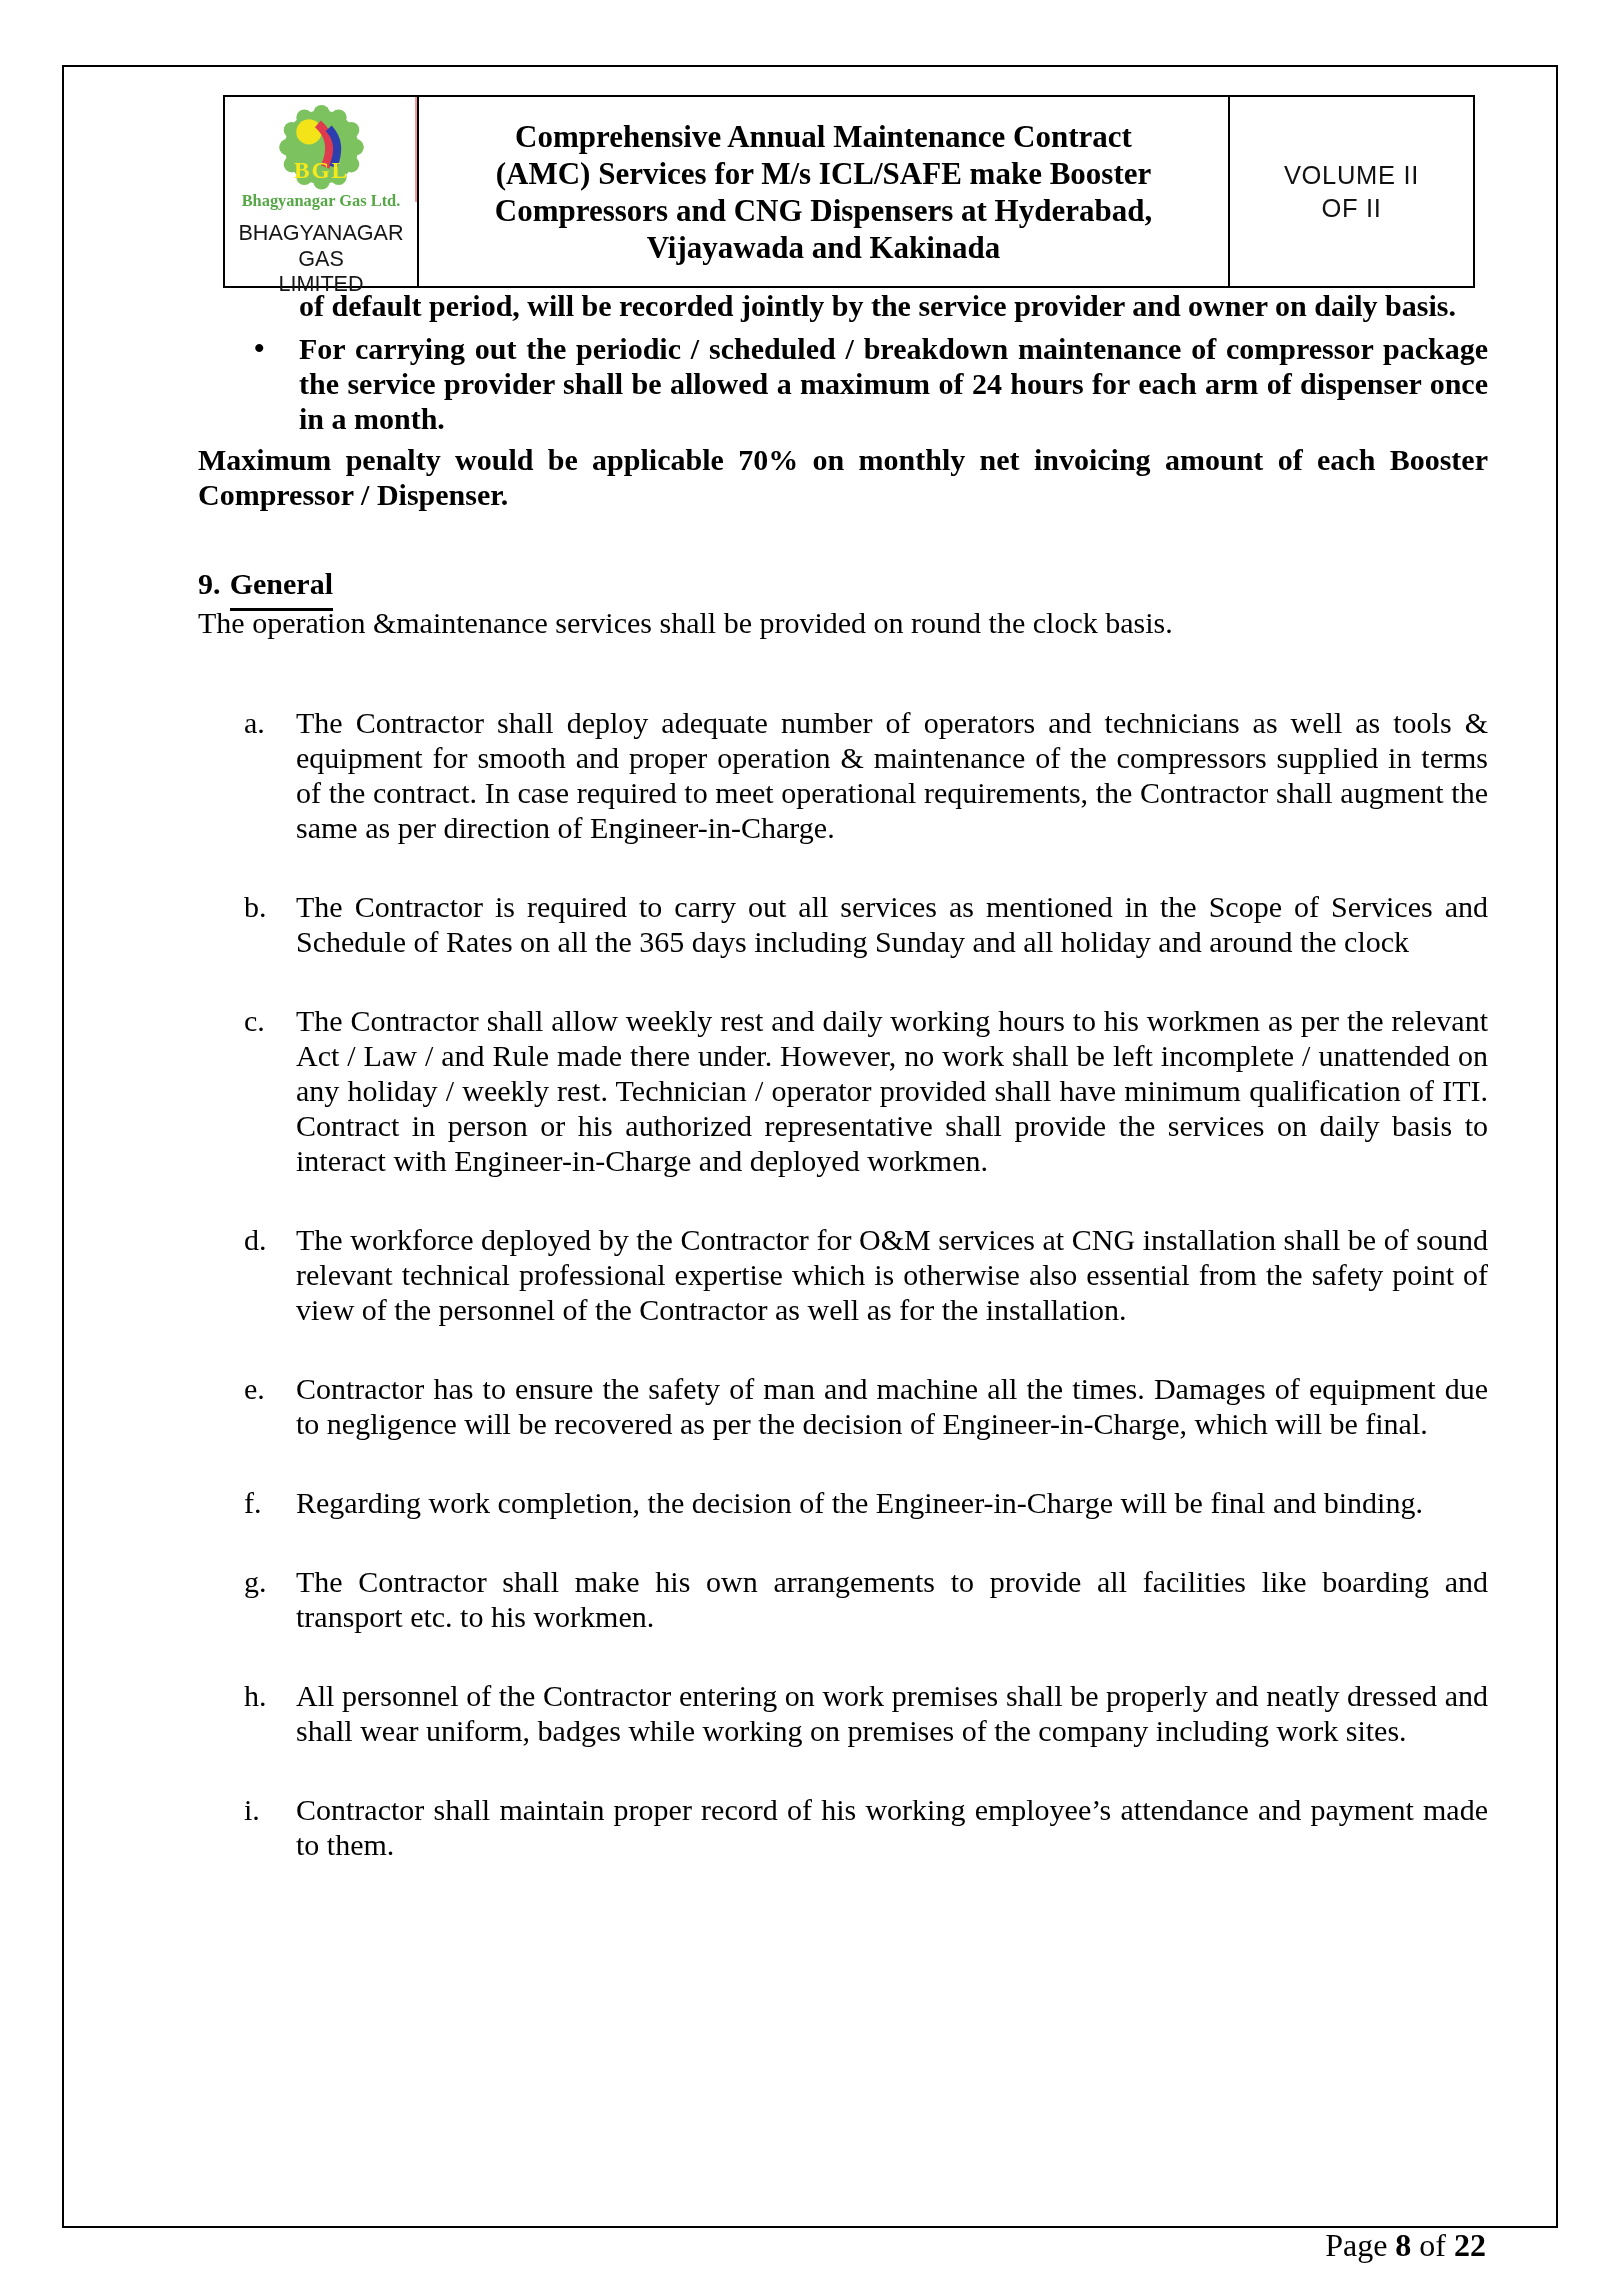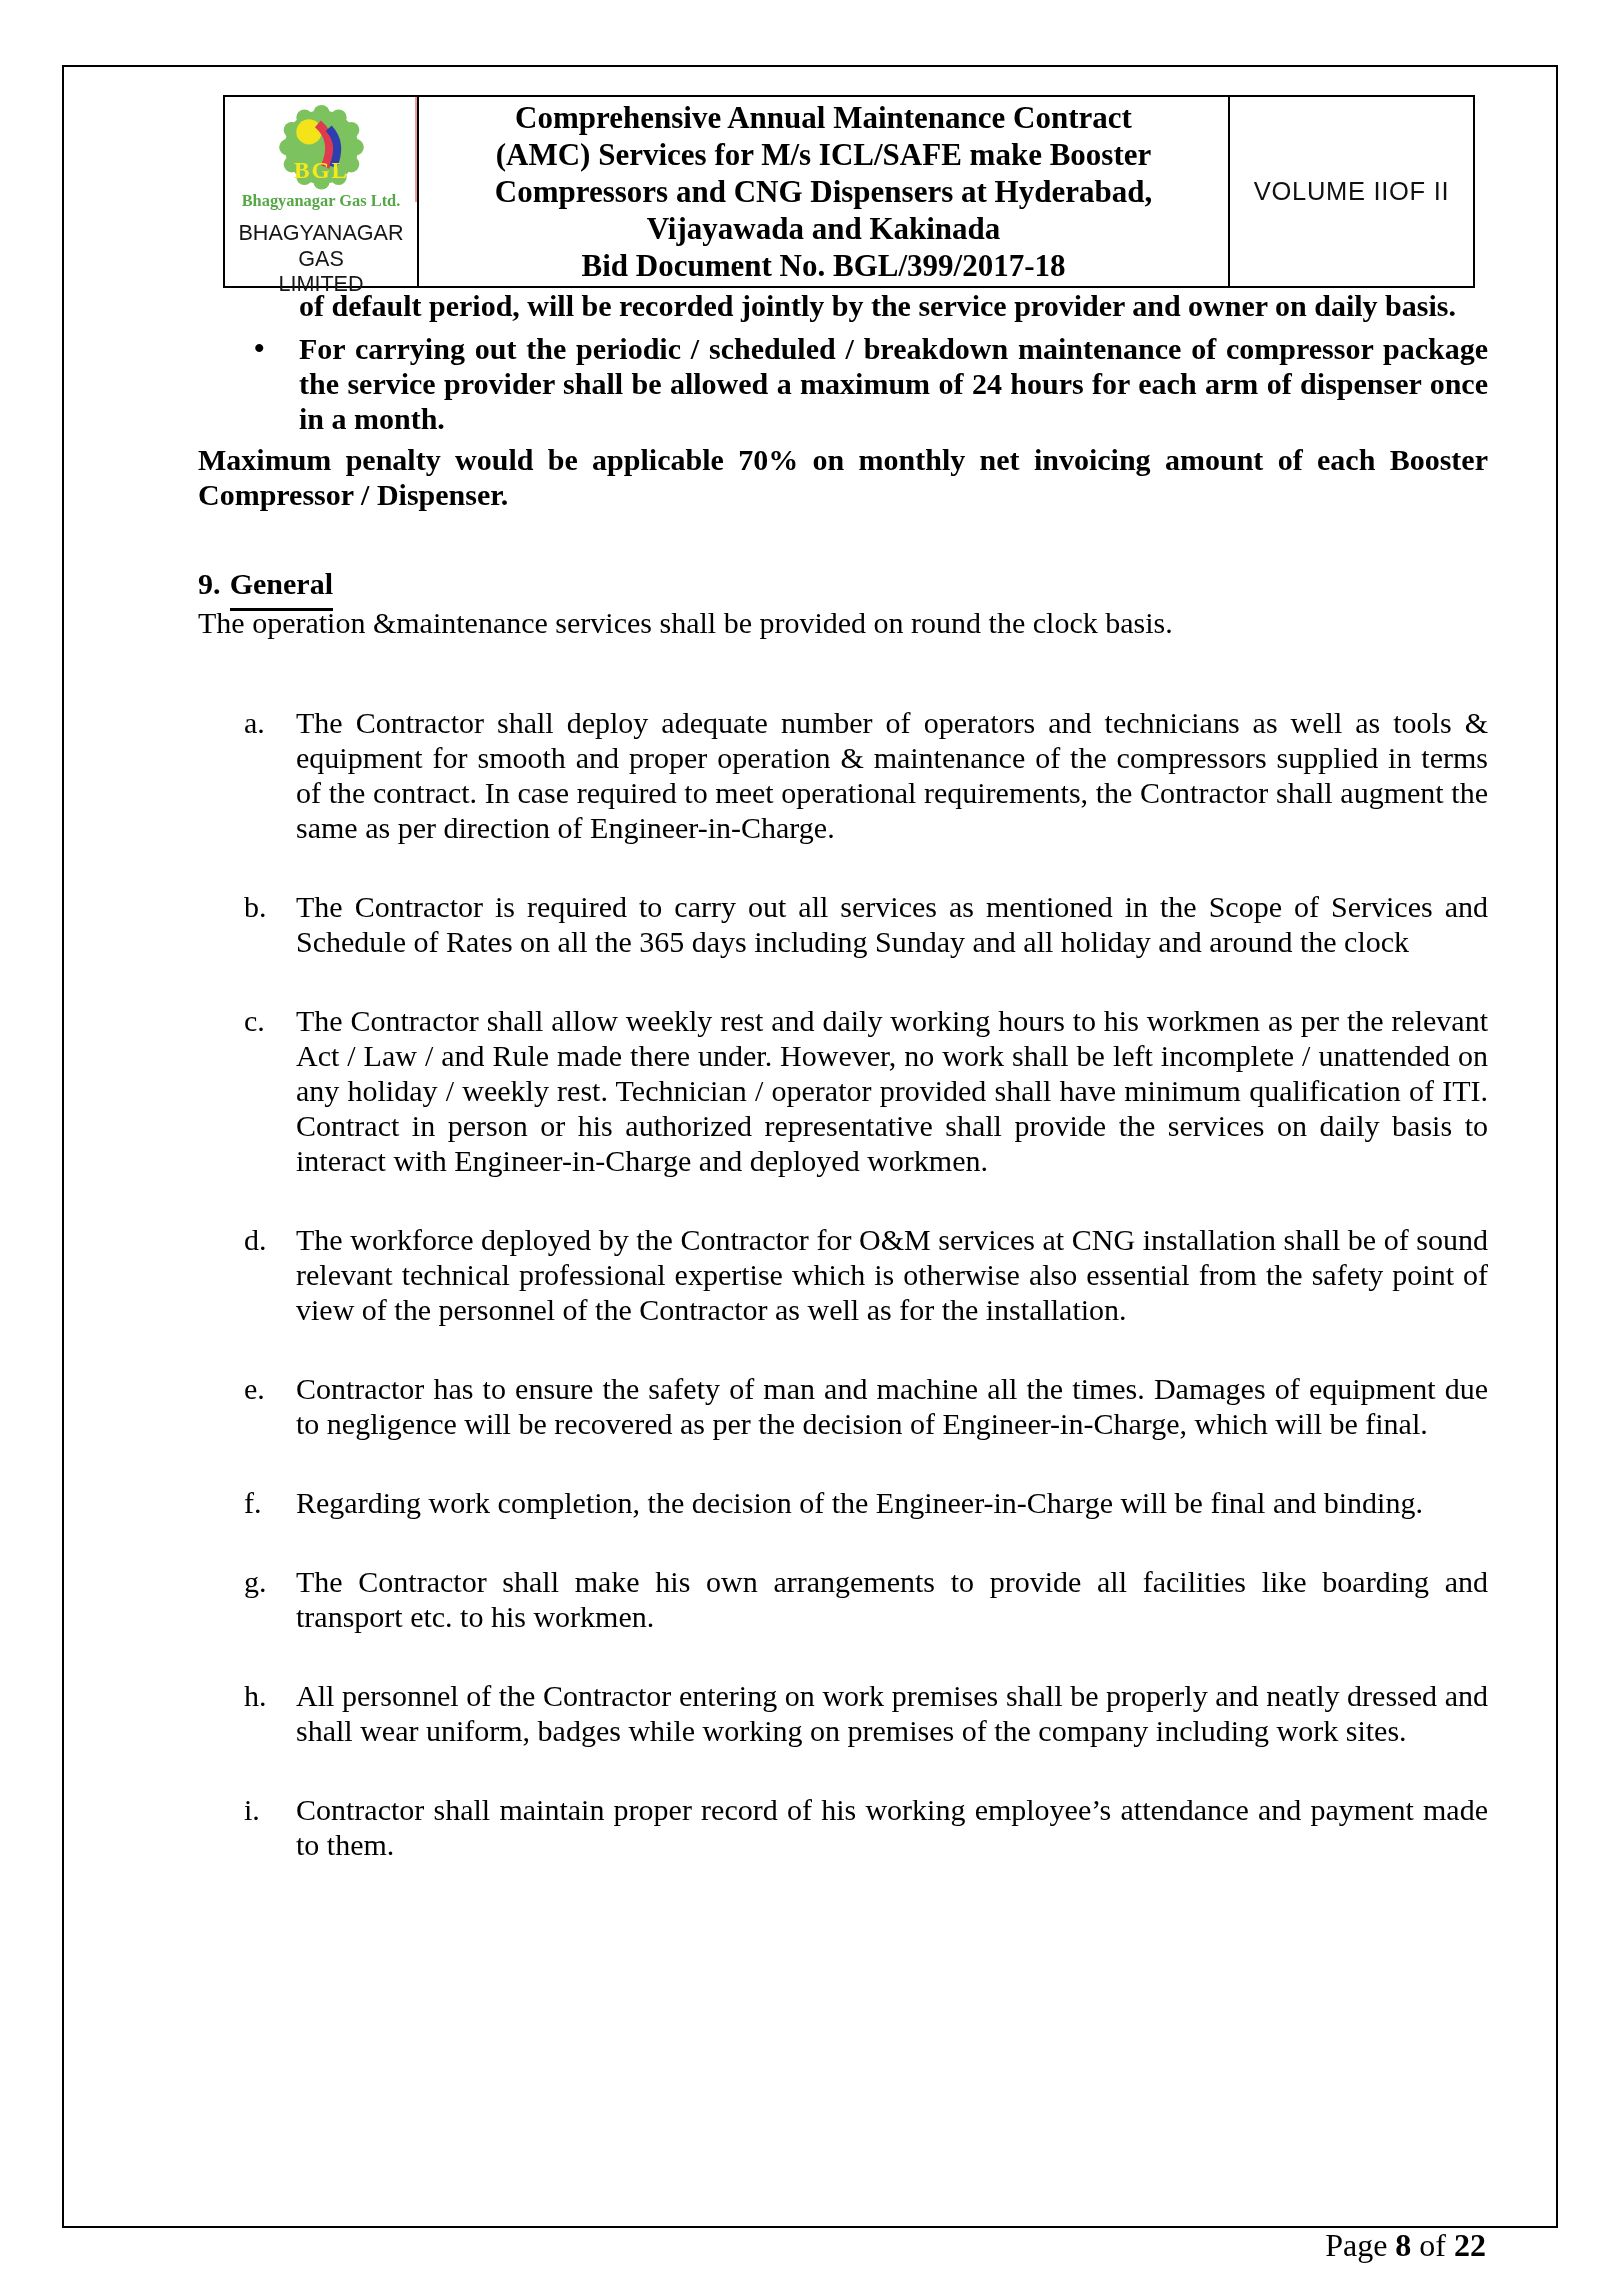--- a/index.html
+++ b/index.html
@@ -28,21 +28,21 @@
     left: 159px; top: 28px;           
     width: 1252px; height: 193px;
     border: 2px solid #000;
     display: flex;
     background: #fff;
   }
   .cell { position: relative; height: 100%; }
   .logo-cell  { width: 194px; border-right: 2px solid #000; text-align: center; }
   .title-cell { width: 811px; border-right: 2px solid #000; text-align: center;
                 display: flex; flex-direction: column; justify-content: center; }
-  .volume-cell{ flex: 1; display: flex; flex-direction: row;
+  .volume-cell{ flex: 1; display: flex; flex-direction: column;
                 align-items: center; justify-content: center; }
 
   .title-line {
     font-weight: 700;
     font-size: 31px;
     line-height: 37px;
     white-space: nowrap;
   }
   .volume-line {
     font-family: "Liberation Sans", sans-serif;
@@ -177,21 +177,20 @@
           <div>LIMITED</div>
         </div>
         <div class="pink-line"></div>
       </div>
 
       <div class="cell title-cell">
         <div class="title-line">Comprehensive Annual Maintenance Contract</div>
         <div class="title-line">(AMC) Services for M/s ICL/SAFE make Booster</div>
         <div class="title-line">Compressors and CNG Dispensers at Hyderabad,</div>
         <div class="title-line">Vijayawada and Kakinada</div>
-        <div class="title-line">Bid Document No. BGL/399/2017-18</div>
       </div>
 
       <div class="cell volume-cell">
         <div class="volume-line">VOLUME II</div>
         <div class="volume-line">OF II</div>
       </div>
 
     </div>
 
     <div class="doc-body">

